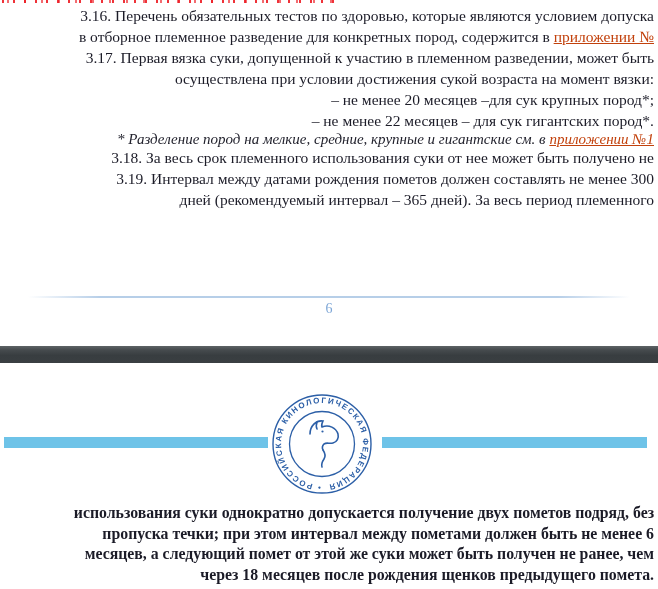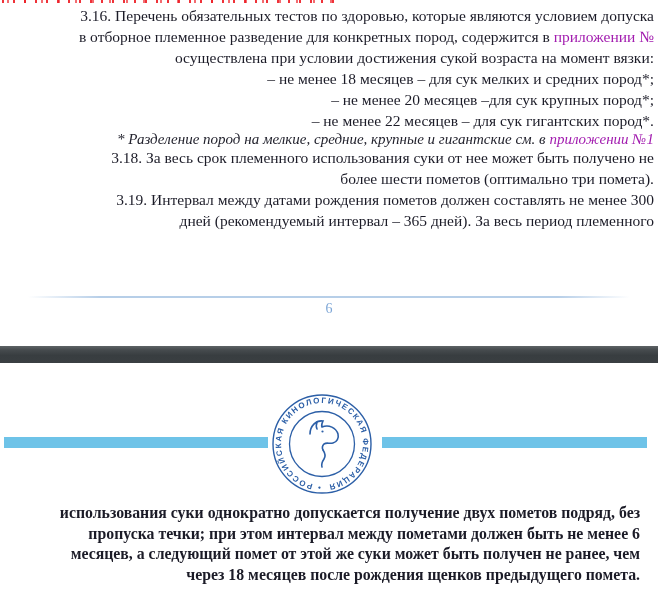--- a/index.html
+++ b/index.html
@@ -15,21 +15,21 @@
     background-image:
       repeating-linear-gradient(90deg, rgba(237,28,36,.9) 0 2px, transparent 2px 11px),
       repeating-linear-gradient(90deg, transparent 0 5px, rgba(237,28,36,.65) 5px 7px, transparent 7px 17px);
     background-size:auto 3px;
   }
   .doc-top {
     position:absolute; left:4px; right:4px; top:5px;
     font-size:15.5px; line-height:21px;
   }
   .line { white-space:nowrap;text-align:right; }
-  .doclink { color:#a21caf; cursor:pointer; }
+  .doclink { color:#c2410c; text-decoration:underline; cursor:pointer; }
   .footnote-line { font-style:italic; font-size:15px; line-height:16px; color:#23232e; }
   .bold { font-weight:normal; }
   .footer-rule {
     position:absolute; left:28px; top:296px; width:602px; height:2px;
     background:linear-gradient(90deg, rgba(180,205,232,0) 0%, rgba(170,198,228,.85) 12%,
                rgba(170,198,228,.85) 88%, rgba(180,205,232,0) 100%);
   }
   .page-number {
     position:absolute; left:0; top:301px; width:658px; text-align:center;
     font-size:14px; color:#7da6d6;
@@ -38,39 +38,38 @@
     position:absolute; left:0; top:346px; width:658px; height:17px;
     background:linear-gradient(180deg,#5e6366 0%,#474c4f 22%,#383d40 55%,#3a3f42 100%);
   }
   .bar {
     position:absolute; top:437px; height:11px; background:#6ec3e8;
   }
   .bar-left  { left:4px;   width:264px; }
   .bar-right { left:382px; width:265px; }
   .logo-wrap { position:absolute; left:270px; top:392px; width:104px; height:104px; }
   .doc-bottom {
-    position:absolute; left:4px; right:18px; top:503px;
+    position:absolute; left:4px; right:4px; top:503px;
     font-size:15.8px; line-height:20.6px; font-weight:bold; color:#1b1b27;
   }
 </style>
 </head>
 <body>
 
 <div class="red-sliver"></div>
 
 <div class="doc-top">
   <div class="line">3.16. Перечень обязательных тестов по здоровью, которые являются условием допуска</div>
   <div class="line"><span>в отборное племенное разведение для конкретных пород, содержится в </span><a class="doclink">приложении №</a></div>
+  <div class="line">3.17. Первая вязка суки, допущенной к участию в племенном разведении, может быть</div>
   <div class="line">осуществлена при условии достижения сукой возраста на момент вязки:</div>
-  <div class="line">– не менее 18 месяцев – для сук мелких и средних пород*;</div>
   <div class="line">– не менее 20 месяцев –для сук крупных пород*;</div>
   <div class="line">– не менее 22 месяцев – для сук гигантских пород*.</div>
   <div class="line footnote-line"><span>* Разделение пород на мелкие, средние, крупные и гигантские см. в </span><a class="doclink">приложении №1</a></div>
   <div class="line bold">3.18. За весь срок племенного использования суки от нее может быть получено не</div>
-  <div class="line bold">более шести пометов (оптимально три помета).</div>
   <div class="line bold">3.19. Интервал между датами рождения пометов должен составлять не менее 300</div>
   <div class="line bold">дней (рекомендуемый интервал – 365 дней). За весь период племенного</div>
 </div>
 
 <div class="footer-rule"></div>
 <div class="page-number">6</div>
 
 <div class="page-gap"></div>
 
 <div class="bar bar-left"></div>

